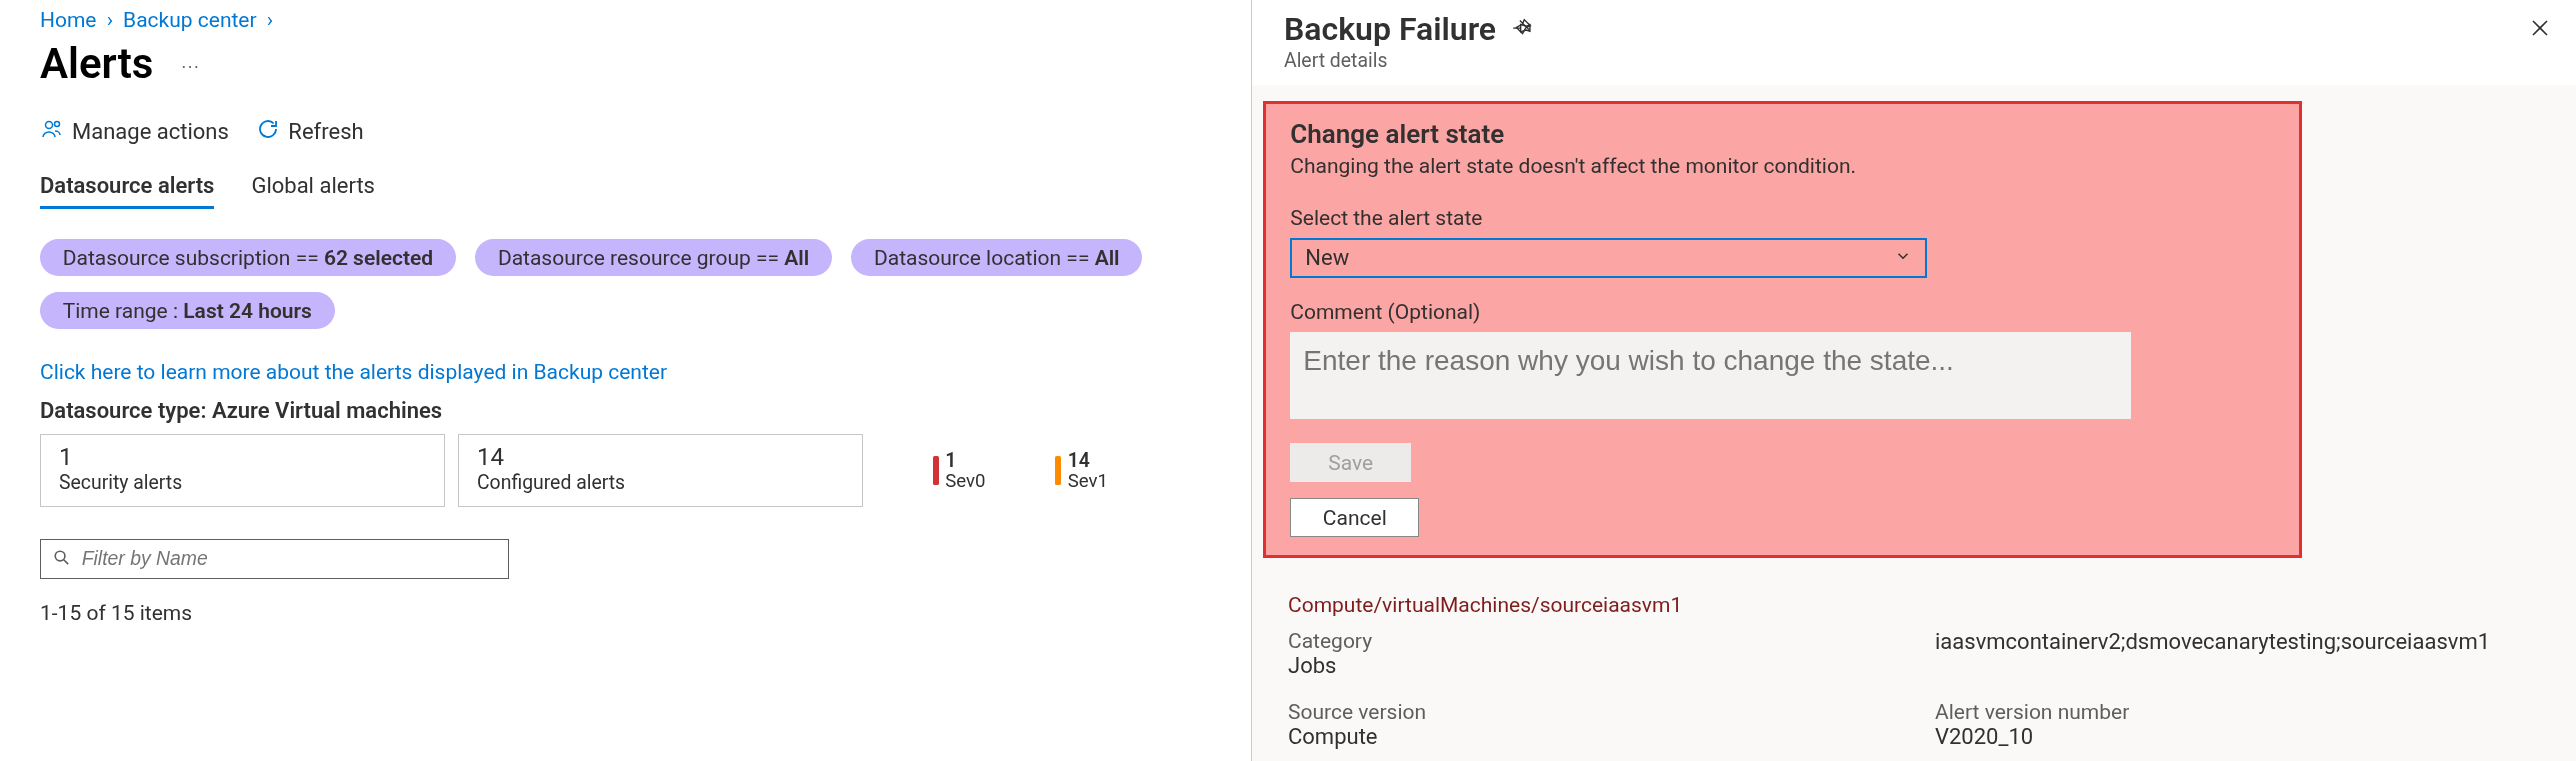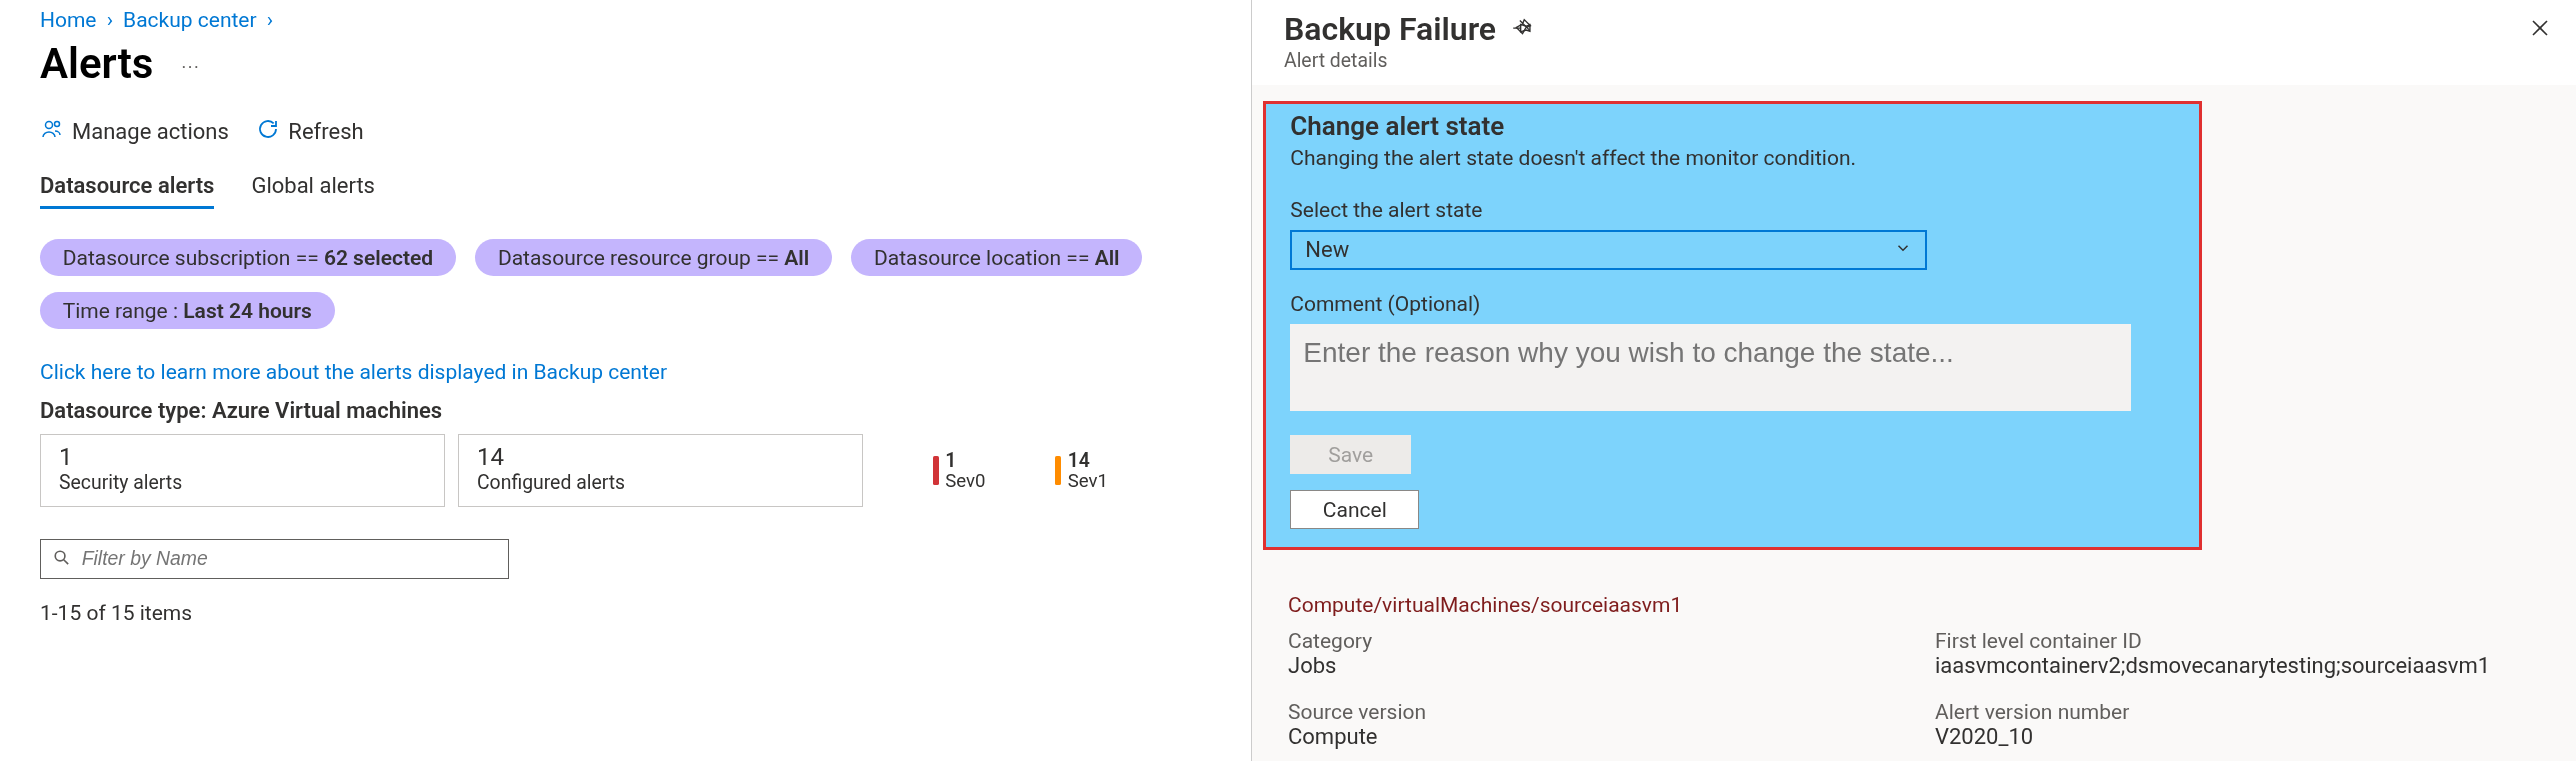--- a/index.html
+++ b/index.html
@@ -208,23 +208,23 @@
   .right-body {
     width: 100%;
     height: 680px;
     background: #faf9f8;
     position: relative;
     padding: 16px 11.3px 0 11.3px;
   }
 
   .highlight-box {
     border: 3.2px solid #e03030;
-    background: #7dd3fc;
-    padding: 7px 24px 18px 24px;
-    width: 939px;
+    background: #fca5a5;
+    padding: 15px 24px 18px 24px;
+    width: 1039px;
     position: relative;
   }
 
   .hb-title { font-size: 26px; font-weight: 600; margin-bottom: 4.9px; }
   .hb-desc { font-size: 21px; margin-bottom: 27.5px; }
   .hb-label { font-size: 21px; margin-bottom: 8px; }
 
   .hb-select {
     width: 637px;
     height: 40px;
@@ -449,21 +449,20 @@
 
     <div class="details-area">
       <div class="trimmed-line">Compute/virtualMachines/sourceiaasvm1</div>
 
       <div class="detail-row">
         <div class="detail-col">
           <div class="detail-label">Category</div>
           <div class="detail-value">Jobs</div>
         </div>
         <div class="detail-col col2">
-          <div class="detail-label">First level container ID</div>
           <div class="detail-value">iaasvmcontainerv2;dsmovecanarytesting;sourceiaasvm1</div>
         </div>
       </div>
 
       <div class="detail-row">
         <div class="detail-col">
           <div class="detail-label">Source version</div>
           <div class="detail-value">Compute</div>
         </div>
         <div class="detail-col col2">

